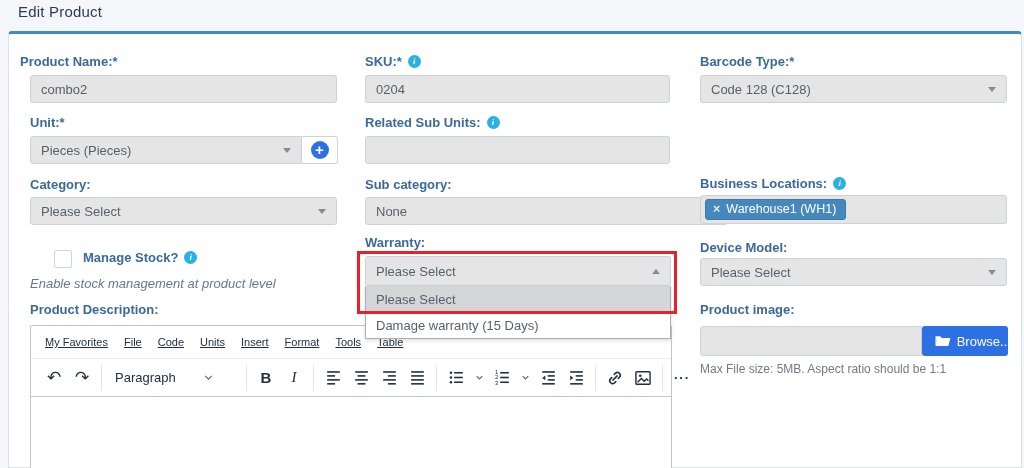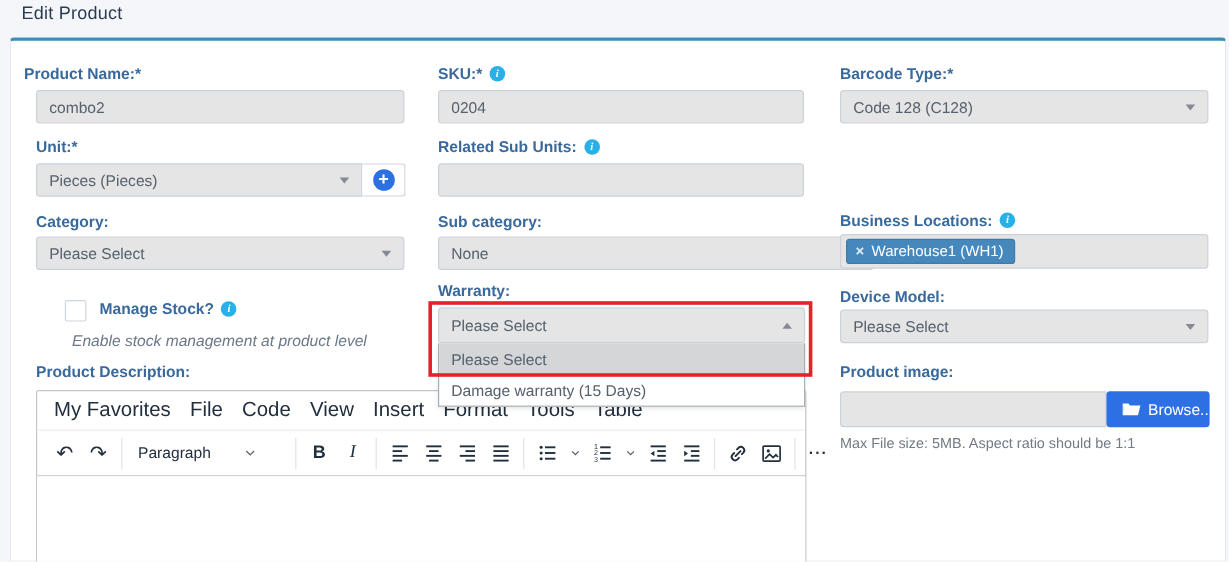--- a/index.html
+++ b/index.html
@@ -55,21 +55,21 @@
     background:var(--c-tag,#4788bc);border:1px solid var(--c-tag_border,#3e7bad);
     border-radius:3px;color:#fff;font-size:12.5px;padding:2px 9px 3px 7px;
     display:inline-flex;align-items:center;gap:6px;
   }
   .tag .x{font-weight:700;color:#d9ecf7;cursor:pointer;}
   .check-row{display:flex;align-items:flex-start;gap:11px;z-index:2;margin-left:24px;}
   .checkbox{
     width:16px;height:16px;border:1px solid #cfd5dc;border-radius:2px;
     background:#fff;cursor:pointer;flex:0 0 auto;
   }
-  .hint-italic{font-style:italic;font-size:13px;color:var(--c-muted,#6b7788);z-index:2;margin-left:30px;}
+  .hint-italic{font-style:italic;font-size:13px;color:var(--c-muted,#6b7788);z-index:2;}
   .hint-small{font-size:12px;color:#717a85;z-index:2;}
   
   .dd-list{
     background:#fff;border:1px solid #a9afb6;border-top:none;z-index:10;
     box-shadow:0 2px 4px rgba(0,0,0,.12);
   }
   .dd-item{
     height:26px;display:flex;align-items:center;padding:0 10px;
     font-size:13px;color:var(--c-text,#56616e);cursor:pointer;
   }
@@ -79,22 +79,22 @@
   }
   
   .editor{
     border:1px solid #c5c5c5;border-radius:2px;background:#fff;z-index:2;
     display:flex;flex-direction:column;
   }
   .menubar{
     height:32px;display:flex;align-items:center;padding:0 6px;flex:0 0 auto;
   }
   .menu-item{
-    font-size:17px;color:var(--c-icon,#222f3e);padding:5px 8px;border-radius:3px;
-    cursor:pointer;white-space:nowrap;
+    font-size:11px;color:var(--c-icon,#222f3e);padding:5px 8px;border-radius:3px;
+    cursor:pointer;white-space:nowrap;text-decoration:underline;
   }
   .toolbar{
     height:37px;display:flex;align-items:center;border-top:1px solid #ededed;
     border-bottom:1px solid #c5c5c5;padding:0 4px;flex:0 0 auto;
   }
   .tb-group{display:flex;align-items:center;padding:0 5px;height:26px;}
   .tb-group + .tb-group{border-left:1px solid #e3e3e3;}
   .tb-btn{
     min-width:24px;height:26px;display:flex;align-items:center;justify-content:center;
     color:var(--c-icon,#222f3e);cursor:pointer;border-radius:3px;padding:0 2px;
@@ -223,21 +223,21 @@
 
 <div class="abs field-label" style="left:30px;top:302px;">
   <span>Product Description:</span>
 </div>
 
 <div class="abs editor" style="left:30px;top:325px;width:642px;height:146px;">
   <div class="menubar">
     <span class="menu-item">My Favorites</span>
     <span class="menu-item">File</span>
     <span class="menu-item">Code</span>
-    <span class="menu-item">View</span>
+    <span class="menu-item">Units</span>
     <span class="menu-item">Insert</span>
     <span class="menu-item">Format</span>
     <span class="menu-item">Tools</span>
     <span class="menu-item">Table</span>
   </div>
   <div class="toolbar">
     <div class="tb-group">
       <span class="tb-btn glyph">↶</span>
       <span class="tb-btn glyph">↷</span>
     </div>

